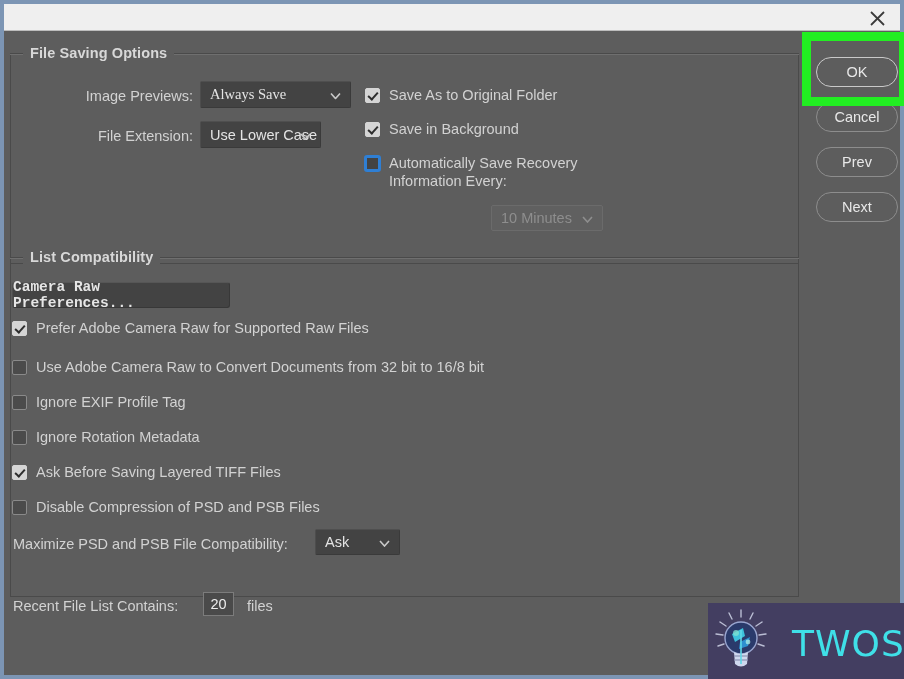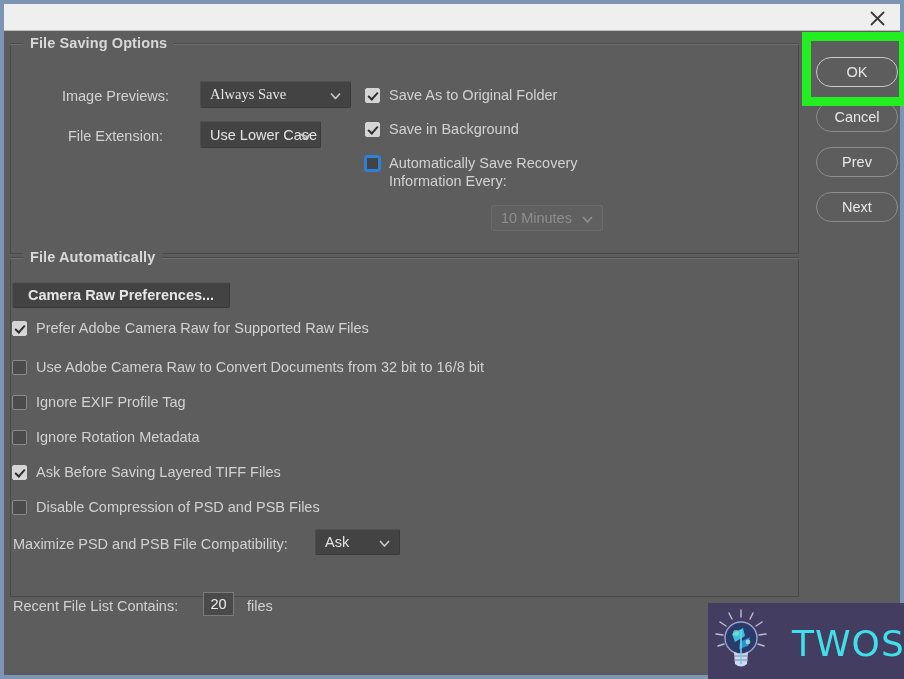--- a/index.html
+++ b/index.html
@@ -81,41 +81,41 @@
     color: #d8d8d8;
     font-size: 14.5px;
     font-weight: bold;
     letter-spacing: .1px;
     z-index: 3;
     white-space: nowrap;
   }
 
   #group-file-saving {
     left: 6px;
-    top: 12px;
+    top: 22px;
     width: 789px;
     height: 211px;
     padding-left: 32px;
   }
   #group-file-compat {
     left: 6px;
     top: 226px;
     width: 789px;
     height: 340px;
   }
 
   
   .lbl {
     color: #d2d2d2;
     font-size: 14.5px;
     white-space: nowrap;
   }
   .lbl-row {
     position: absolute;
-    text-align: center;
+    text-align: right;
   }
 
   
   .select {
     position: absolute;
     box-sizing: border-box;
     background: #434343;
     border: 1px solid #3a3a3a;
     border-top-color: #4f4f4f;
     border-left-color: #4d4d4d;
@@ -199,20 +199,21 @@
     border-left-color: #4f4f4f;
     border-radius: 3px;
     color: #e6e6e6;
     font-size: 14.5px;
     font-weight: bold;
     display: flex;
     align-items: center;
     justify-content: center;
     cursor: pointer;
     user-select: none;
+    font-family: Liberation Mono, monospace;
   }
 
   
   .numfield {
     position: absolute;
     box-sizing: border-box;
     background: #4a4a4a;
     border: 1px solid #7c7c7c;
     color: #ececec;
     font-size: 14.5px;
@@ -347,21 +348,21 @@
     <div class="select disabled" style="left:487px; top:174px; width:112px; height:26px;">
       <span>10 Minutes</span>
       <span class="caret">
         <svg width="11" height="7" viewBox="0 0 11 7">
             <path d="M1 1 L5.5 6 L10 1" fill="none" stroke="#8e8e8e" stroke-width="1.6"></path>
           </svg>
       </span>
     </div>
 
     <div class="groupbox" id="group-file-compat">
-      <span class="group-title">File Automatically</span>
+      <span class="group-title">List Compatibility</span>
     </div>
 
     <div class="pushbtn" style="left:8px; top:251px; width:218px; height:26px;">Camera Raw Preferences...</div>
 
     <div class="cb-row" style="left:8px; top:288px;">
       <span class="cbox on"></span>
       <span class="cb-label">Prefer Adobe Camera Raw for Supported Raw Files</span>
     </div>
 
     <div class="cb-row" style="left:8px; top:327px;">

